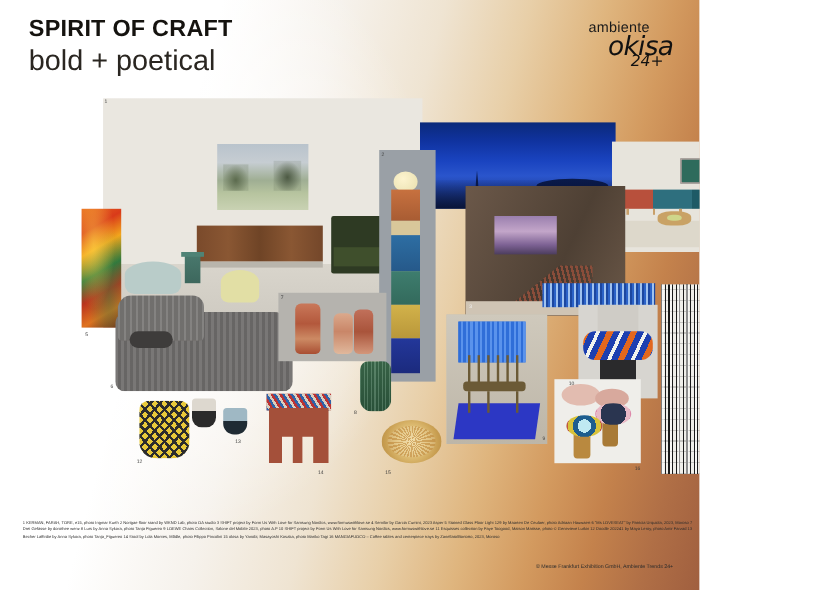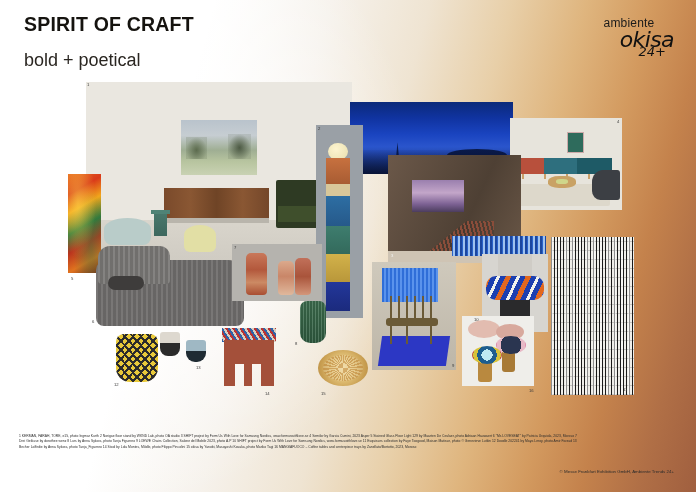--- a/index.html
+++ b/index.html
@@ -4,21 +4,21 @@
 <style>
   * { box-sizing: border-box; margin: 0; padding: 0; }
   html, body { width: 696px; height: 492px; overflow: hidden; }
   body {
     font-family: "Liberation Sans", sans-serif;
     background: #ffffff;
     position: relative;
   }
   #page {
     position: absolute; inset: 0;
-    width: 696px; height: 492px;
+    width: 583px; height: 492px;
     overflow: hidden;
   }
   
   .bg-gradient {
     position: absolute; inset: 0;
     background:
       linear-gradient(105deg,
         #ffffff 0%, #ffffff 26%,
         #f6f2ec 40%,
         #efe4d2 52%,
@@ -33,22 +33,22 @@
     position:absolute; inset:0;
     background: radial-gradient(circle at 14% 38%, rgba(255,255,255,.96) 0%, rgba(255,255,255,.75) 22%, rgba(255,255,255,0) 48%);
   }
   
   .header { position: absolute; left: 24px; top: 14px; }
   .title-main {
     font-size: 19.5px; font-weight: bold; letter-spacing: .2px;
     color: #15130f; line-height: 1.12;
   }
   .title-sub {
-    font-size: 18px; font-weight: 400; color: #2a2621;
-    line-height: 1.15; margin-top: 14px;
+    font-size: 24px; font-weight: 400; color: #2a2621;
+    line-height: 1.15; margin-top: 1px;
   }
   .logo {
     position: absolute; right: 22px; top: 16px;
     text-align: left; width: 86px;
   }
   .logo-top {
     font-size: 12px; color: #1a1a1a; letter-spacing: .2px;
     text-align: center; padding-right: 4px;
   }
   .logo-main {

